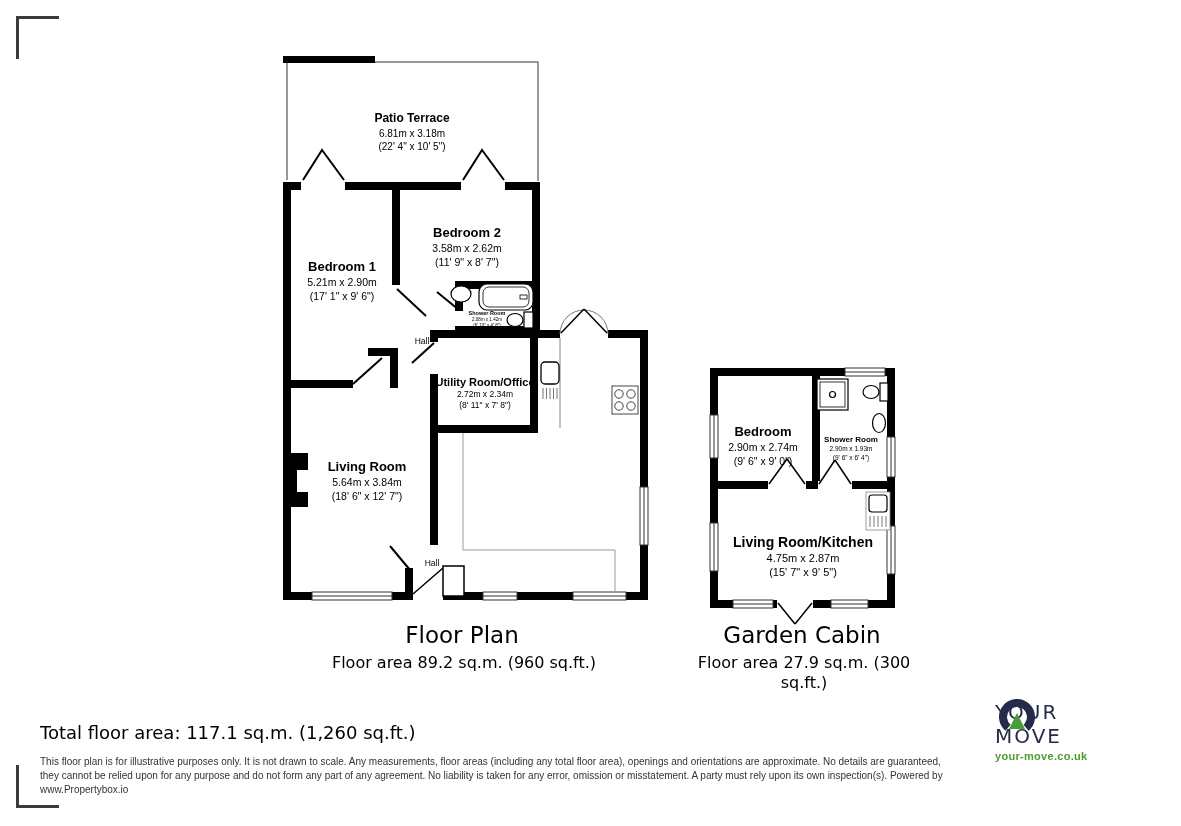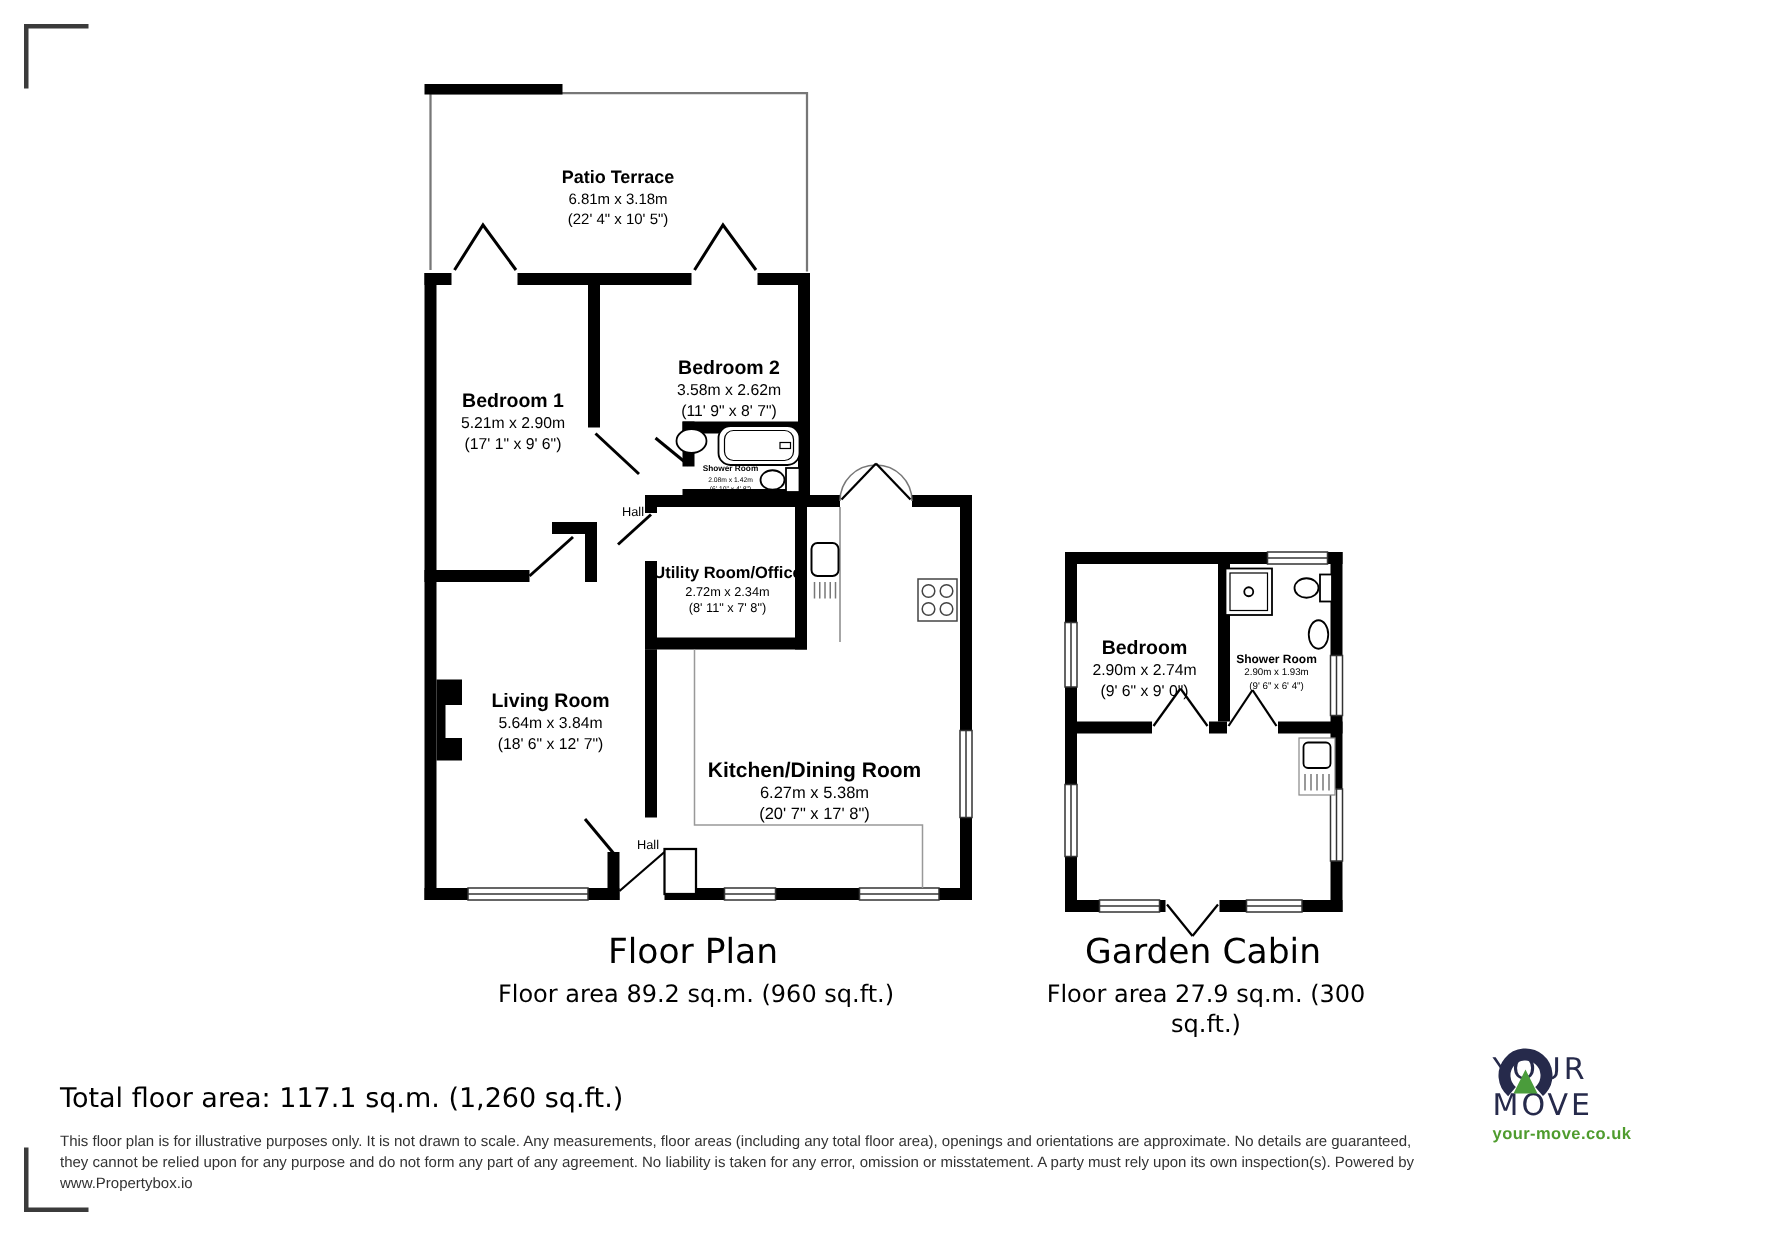--- a/index.html
+++ b/index.html
@@ -244,21 +244,21 @@
     <span class="room-dim">6.81m x 3.18m</span>
     <span class="room-dim">(22' 4" x 10' 5")</span>
   </div>
 
   <div class="room-label lbl-md" style="left:342px;top:259px;">
     <span class="room-name">Bedroom 1</span>
     <span class="room-dim">5.21m x 2.90m</span>
     <span class="room-dim">(17' 1" x 9' 6")</span>
   </div>
 
-  <div class="room-label lbl-md" style="left:486px;top:225px;margin-top:12px;">
+  <div class="room-label lbl-md" style="left:467px;top:225px;">
     <span class="room-name">Bedroom 2</span>
     <span class="room-dim">3.58m x 2.62m</span>
     <span class="room-dim">(11' 9" x 8' 7")</span>
   </div>
 
   <div class="room-label lbl-tiny" style="left:487px;top:310px;">
     <span class="room-name">Shower Room</span>
     <span class="room-dim">2.08m x 1.42m</span>
     <span class="room-dim">(6' 10" x 4' 8")</span>
   </div>
@@ -268,41 +268,41 @@
     <span class="room-dim">2.72m x 2.34m</span>
     <span class="room-dim">(8' 11" x 7' 8")</span>
   </div>
 
   <div class="room-label lbl-md" style="left:367px;top:459px;">
     <span class="room-name">Living Room</span>
     <span class="room-dim">5.64m x 3.84m</span>
     <span class="room-dim">(18' 6" x 12' 7")</span>
   </div>
 
-  <div class="room-label lbl-lg" style="left:543px;top:504px;">
-    <span class="room-name">Kitchen/Dining Room</span>
-    <span class="room-dim">6.27m x 5.38m</span>
-    <span class="room-dim">(20' 7" x 17' 8")</span>
-  </div>
 
   <div class="hall-label" style="left:422px;top:336px;">Hall</div>
   <div class="hall-label" style="left:432px;top:558px;">Hall</div>
 
   <div class="room-label lbl-md" style="left:763px;top:424px;">
     <span class="room-name">Bedroom</span>
     <span class="room-dim">2.90m x 2.74m</span>
     <span class="room-dim">(9' 6" x 9' 0")</span>
   </div>
 
   <div class="room-label lbl-cab-sm" style="left:851px;top:435px;">
     <span class="room-name">Shower Room</span>
     <span class="room-dim">2.90m x 1.93m</span>
     <span class="room-dim">(9' 6" x 6' 4")</span>
   </div>
 
+  <div class="room-label lbl-lg" style="left:803px;top:533px;">
+    <span class="room-name">Living Room/Kitchen</span>
+    <span class="room-dim">4.75m x 2.87m</span>
+    <span class="room-dim">(15' 7" x 9' 5")</span>
+  </div>
 
   <div class="plan-title" style="left:462px;top:622px;">Floor Plan</div>
   <div class="plan-area" style="left:464px;top:653px;">Floor area 89.2 sq.m. (960 sq.ft.)</div>
   <div class="plan-title" style="left:802px;top:622px;">Garden Cabin</div>
   <div class="plan-area narrow" style="left:804px;top:653px;">Floor area 27.9 sq.m. (300 sq.ft.)</div>
 
   <div class="total-area">Total floor area: 117.1 sq.m. (1,260 sq.ft.)</div>
   <div class="disclaimer">This floor plan is for illustrative purposes only. It is not drawn to scale. Any measurements, floor areas (including any total floor area), openings and orientations are approximate. No details are guaranteed, they cannot be relied upon for any purpose and do not form any part of any agreement. No liability is taken for any error, omission or misstatement. A party must rely upon its own inspection(s). Powered by www.Propertybox.io</div>
 
   <div class="logo">

